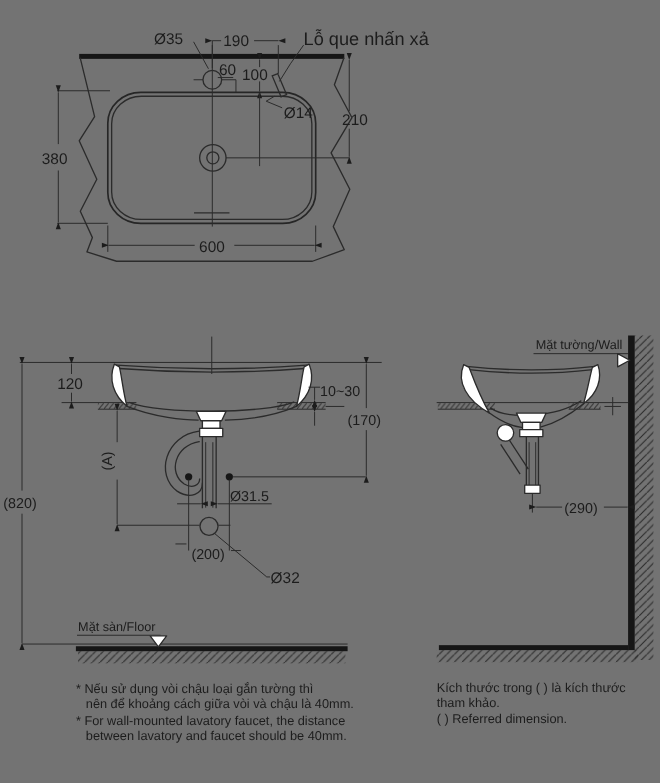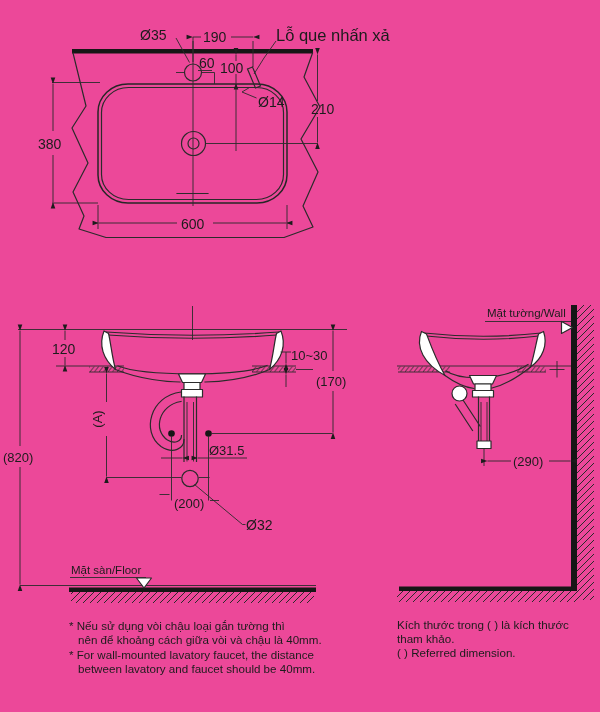--- a/index.html
+++ b/index.html
@@ -1,16 +1,16 @@
 <!DOCTYPE html>
 <html><head>
 <meta charset="utf-8">
 <style>
   html,body{margin:0;padding:0;background:#ffffff;}
-  .canvas{position:relative;width:600px;height:712px;background:#ec4899;overflow:hidden;}
+  .canvas{position:relative;width:600px;height:712px;background:#737373;overflow:hidden;}
   svg{display:block;}
   svg text{font-family:"Liberation Sans","DejaVu Sans",sans-serif;fill:#1c1c1c;}
   .s{stroke:#2b2b2b;fill:none;stroke-width:1.2;stroke-linecap:square;stroke-linejoin:round;}
   .t{stroke:#2b2b2b;fill:none;stroke-width:0.9;stroke-linecap:butt;}
   .w{stroke:#262626;fill:none;stroke-width:1.5;}
   .wh{fill:#ffffff;}
   .blk{fill:#161616;stroke:none;}
   .dim{font-size:14px;}
   .dimp{font-size:13px;}
   .lbl{font-size:11.5px;}

